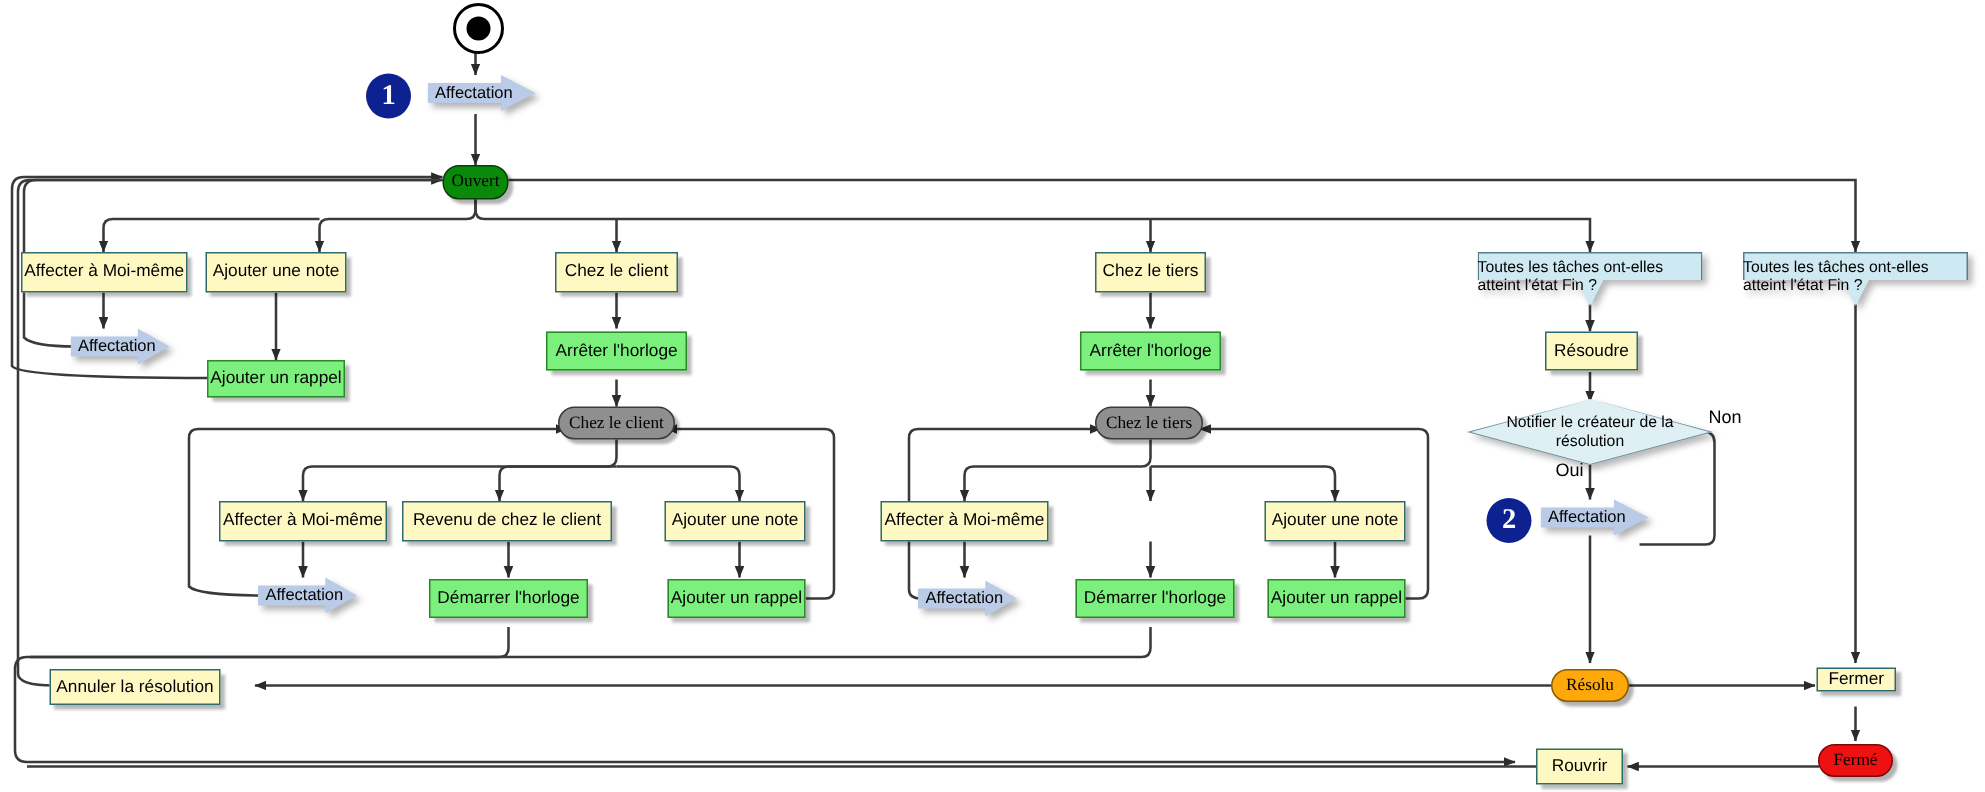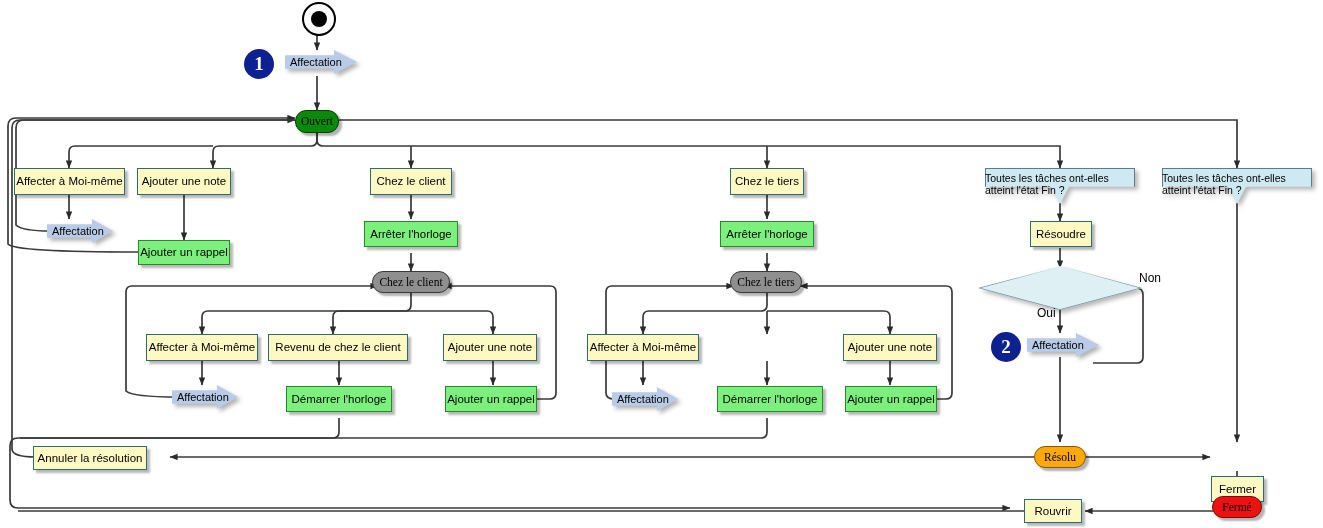--- a/index.html
+++ b/index.html
@@ -217,35 +217,36 @@
   <div class="chevron" style="left:1162px;top:168px;width:150px;height:36px;">
     <div class="shape"></div>
     <div class="lbl">Toutes les tâches ont-elles atteint l'état Fin ?</div>
   </div>
 
   <div class="node rect cyan" style="left:1030px;top:221px;width:62px;height:26px;">Résoudre</div>
 
   <div class="diamond" style="left:978px;top:266px;width:164px;height:44px;">
     <div class="shape"></div>
     <div class="edge"></div>
+    <div class="lbl">Notifier le créateur de la résolution</div>
   </div>
 
   <div class="edgelabel" style="left:1037px;top:306px;">Oui</div>
   <div class="edgelabel" style="left:1139px;top:271px;">Non</div>
 
   <div class="badge" style="left:991px;top:332px;">2</div>
 
   <div class="fatarrow" style="left:1027px;top:333px;width:72px;">
     <div class="shape"></div>
     <div class="lbl">Affectation</div>
   </div>
 
   <div class="node rect cyan" style="left:33px;top:446px;width:114px;height:24px;">Annuler la résolution</div>
 
   <div class="node pill orange" style="left:1034px;top:446px;width:52px;height:22px;">Résolu</div>
 
-  <div class="node rect cyan" style="left:1211px;top:445px;width:53px;height:26px;margin-top:31px;">Fermer</div>
+  <div class="node rect cyan" style="left:1211px;top:445px;width:53px;height:16px;">Fermer</div>
 
   <div class="node pill red" style="left:1212px;top:496px;width:50px;height:22px;">Fermé</div>
 
   <div class="node rect cyan" style="left:1024px;top:499px;width:58px;height:24px;">Rouvrir</div>
 
 </div>
 
 </body></html>

